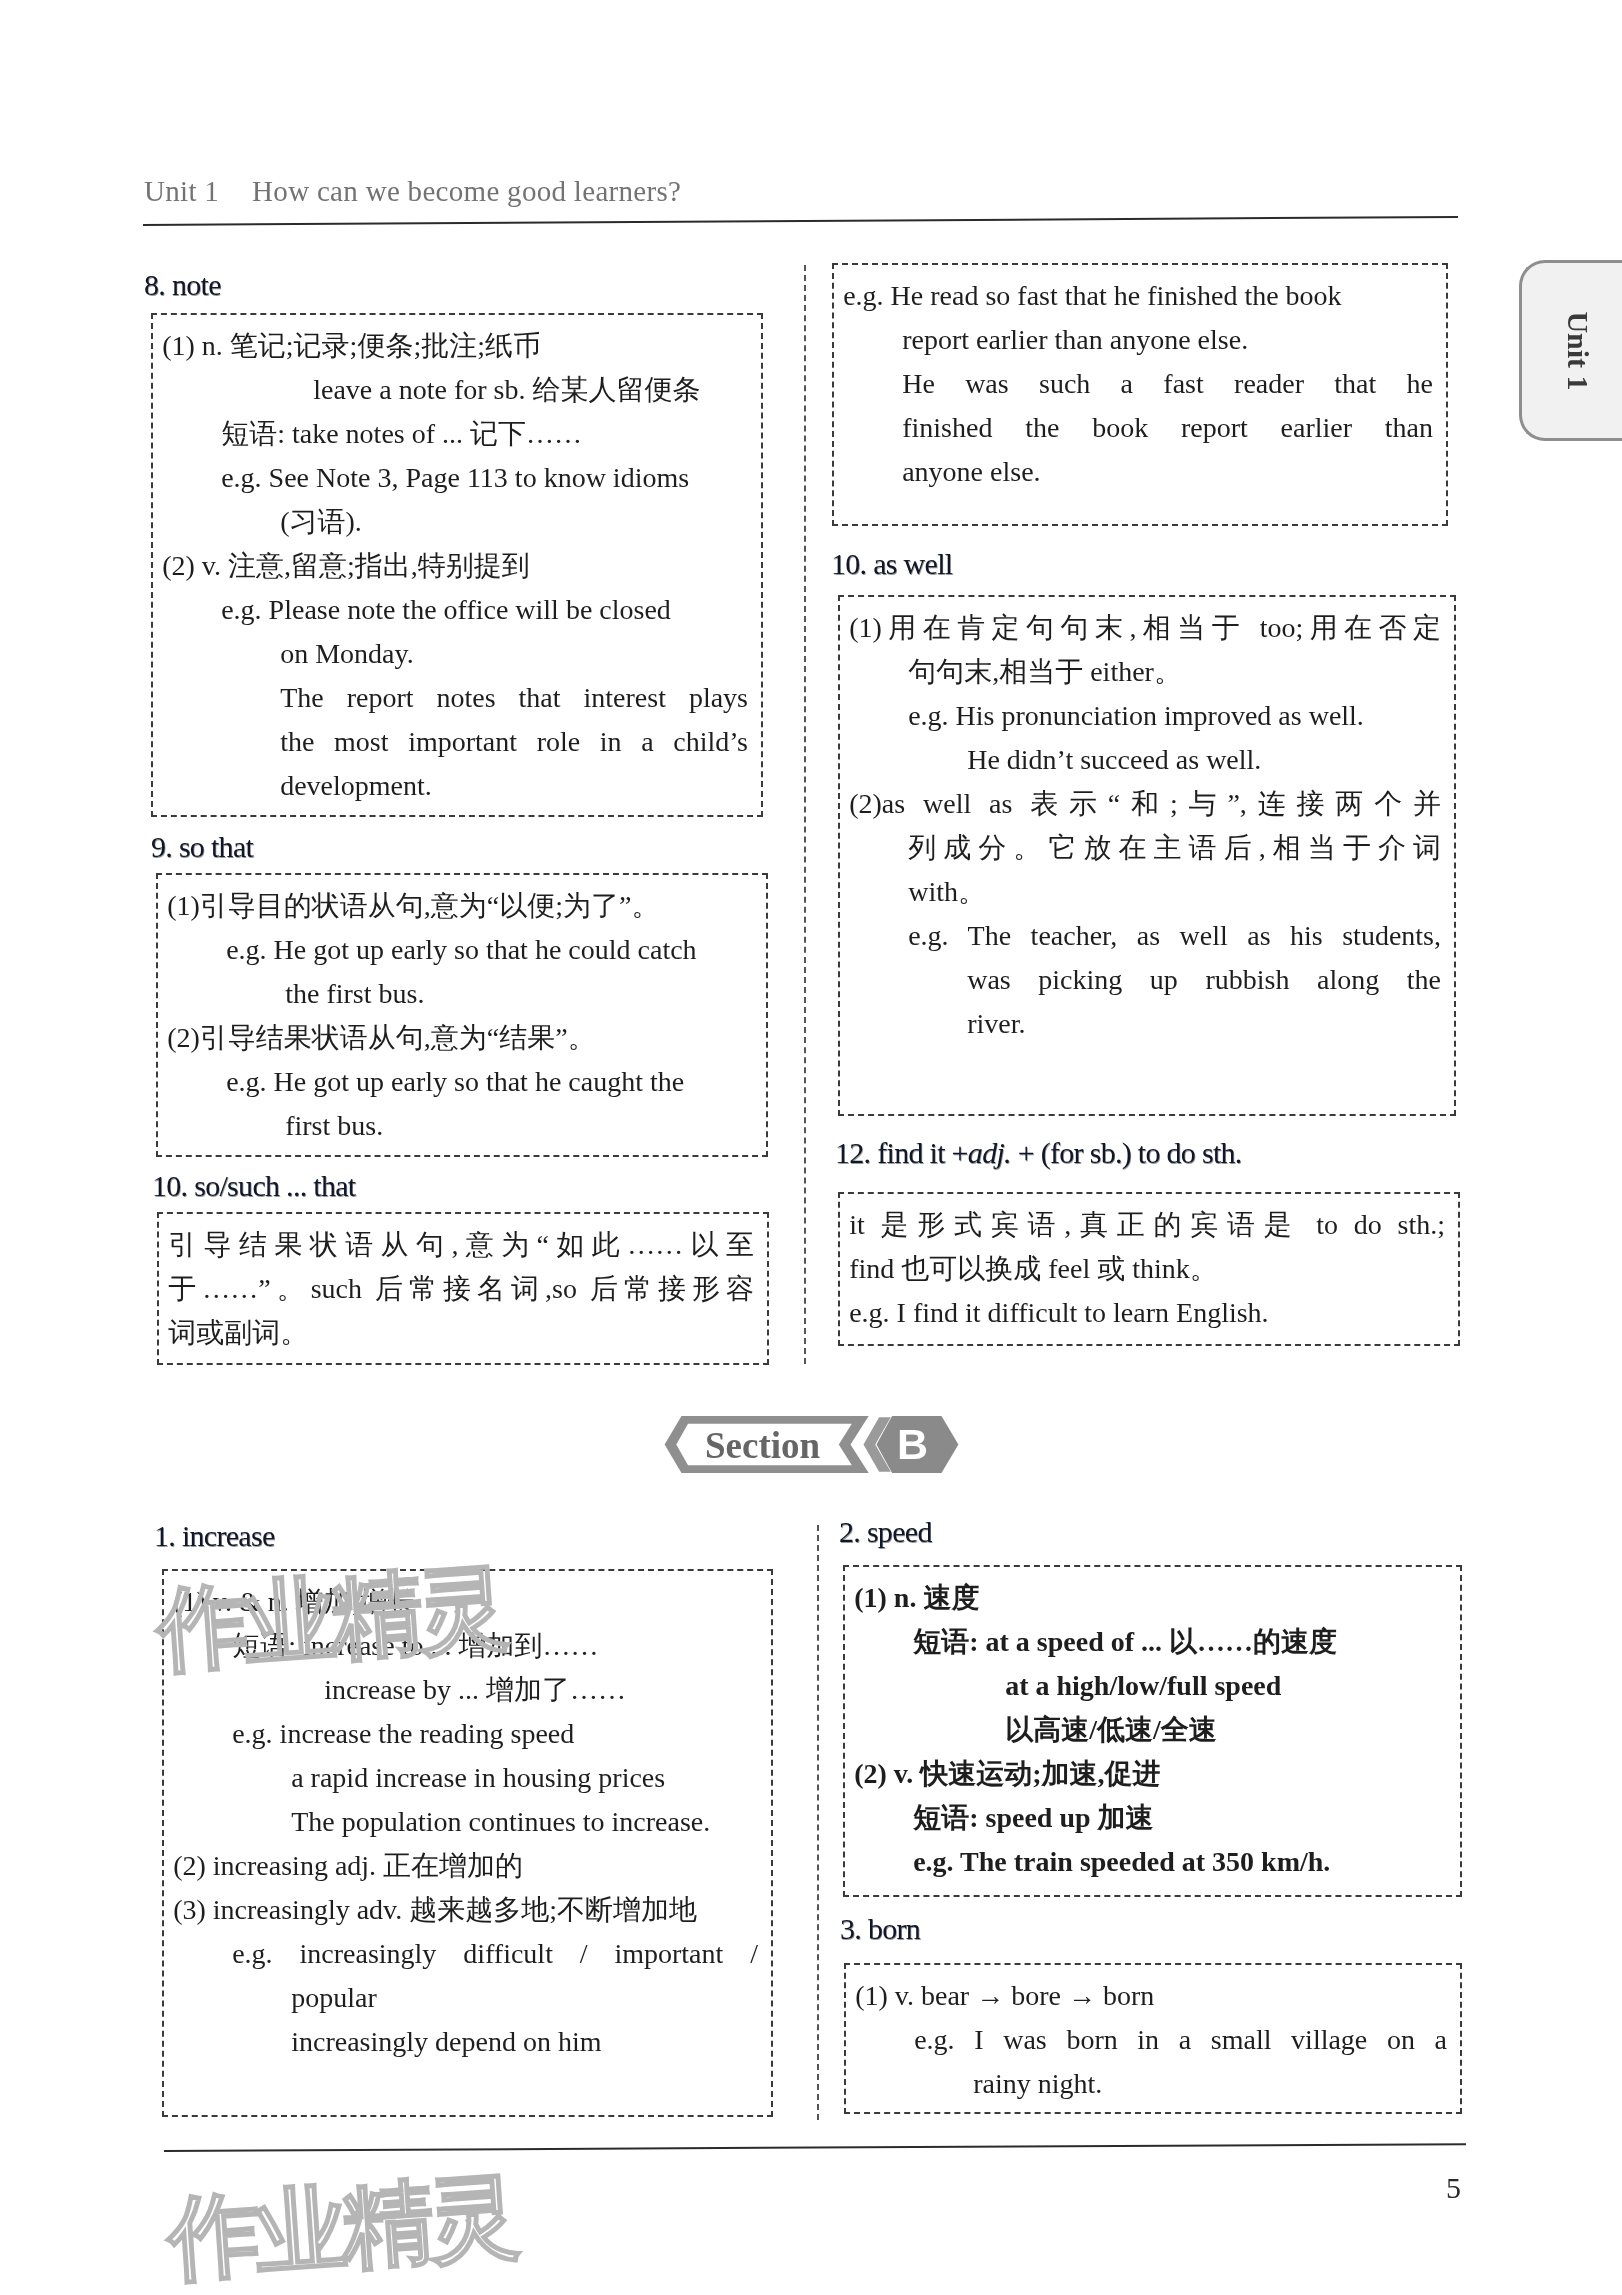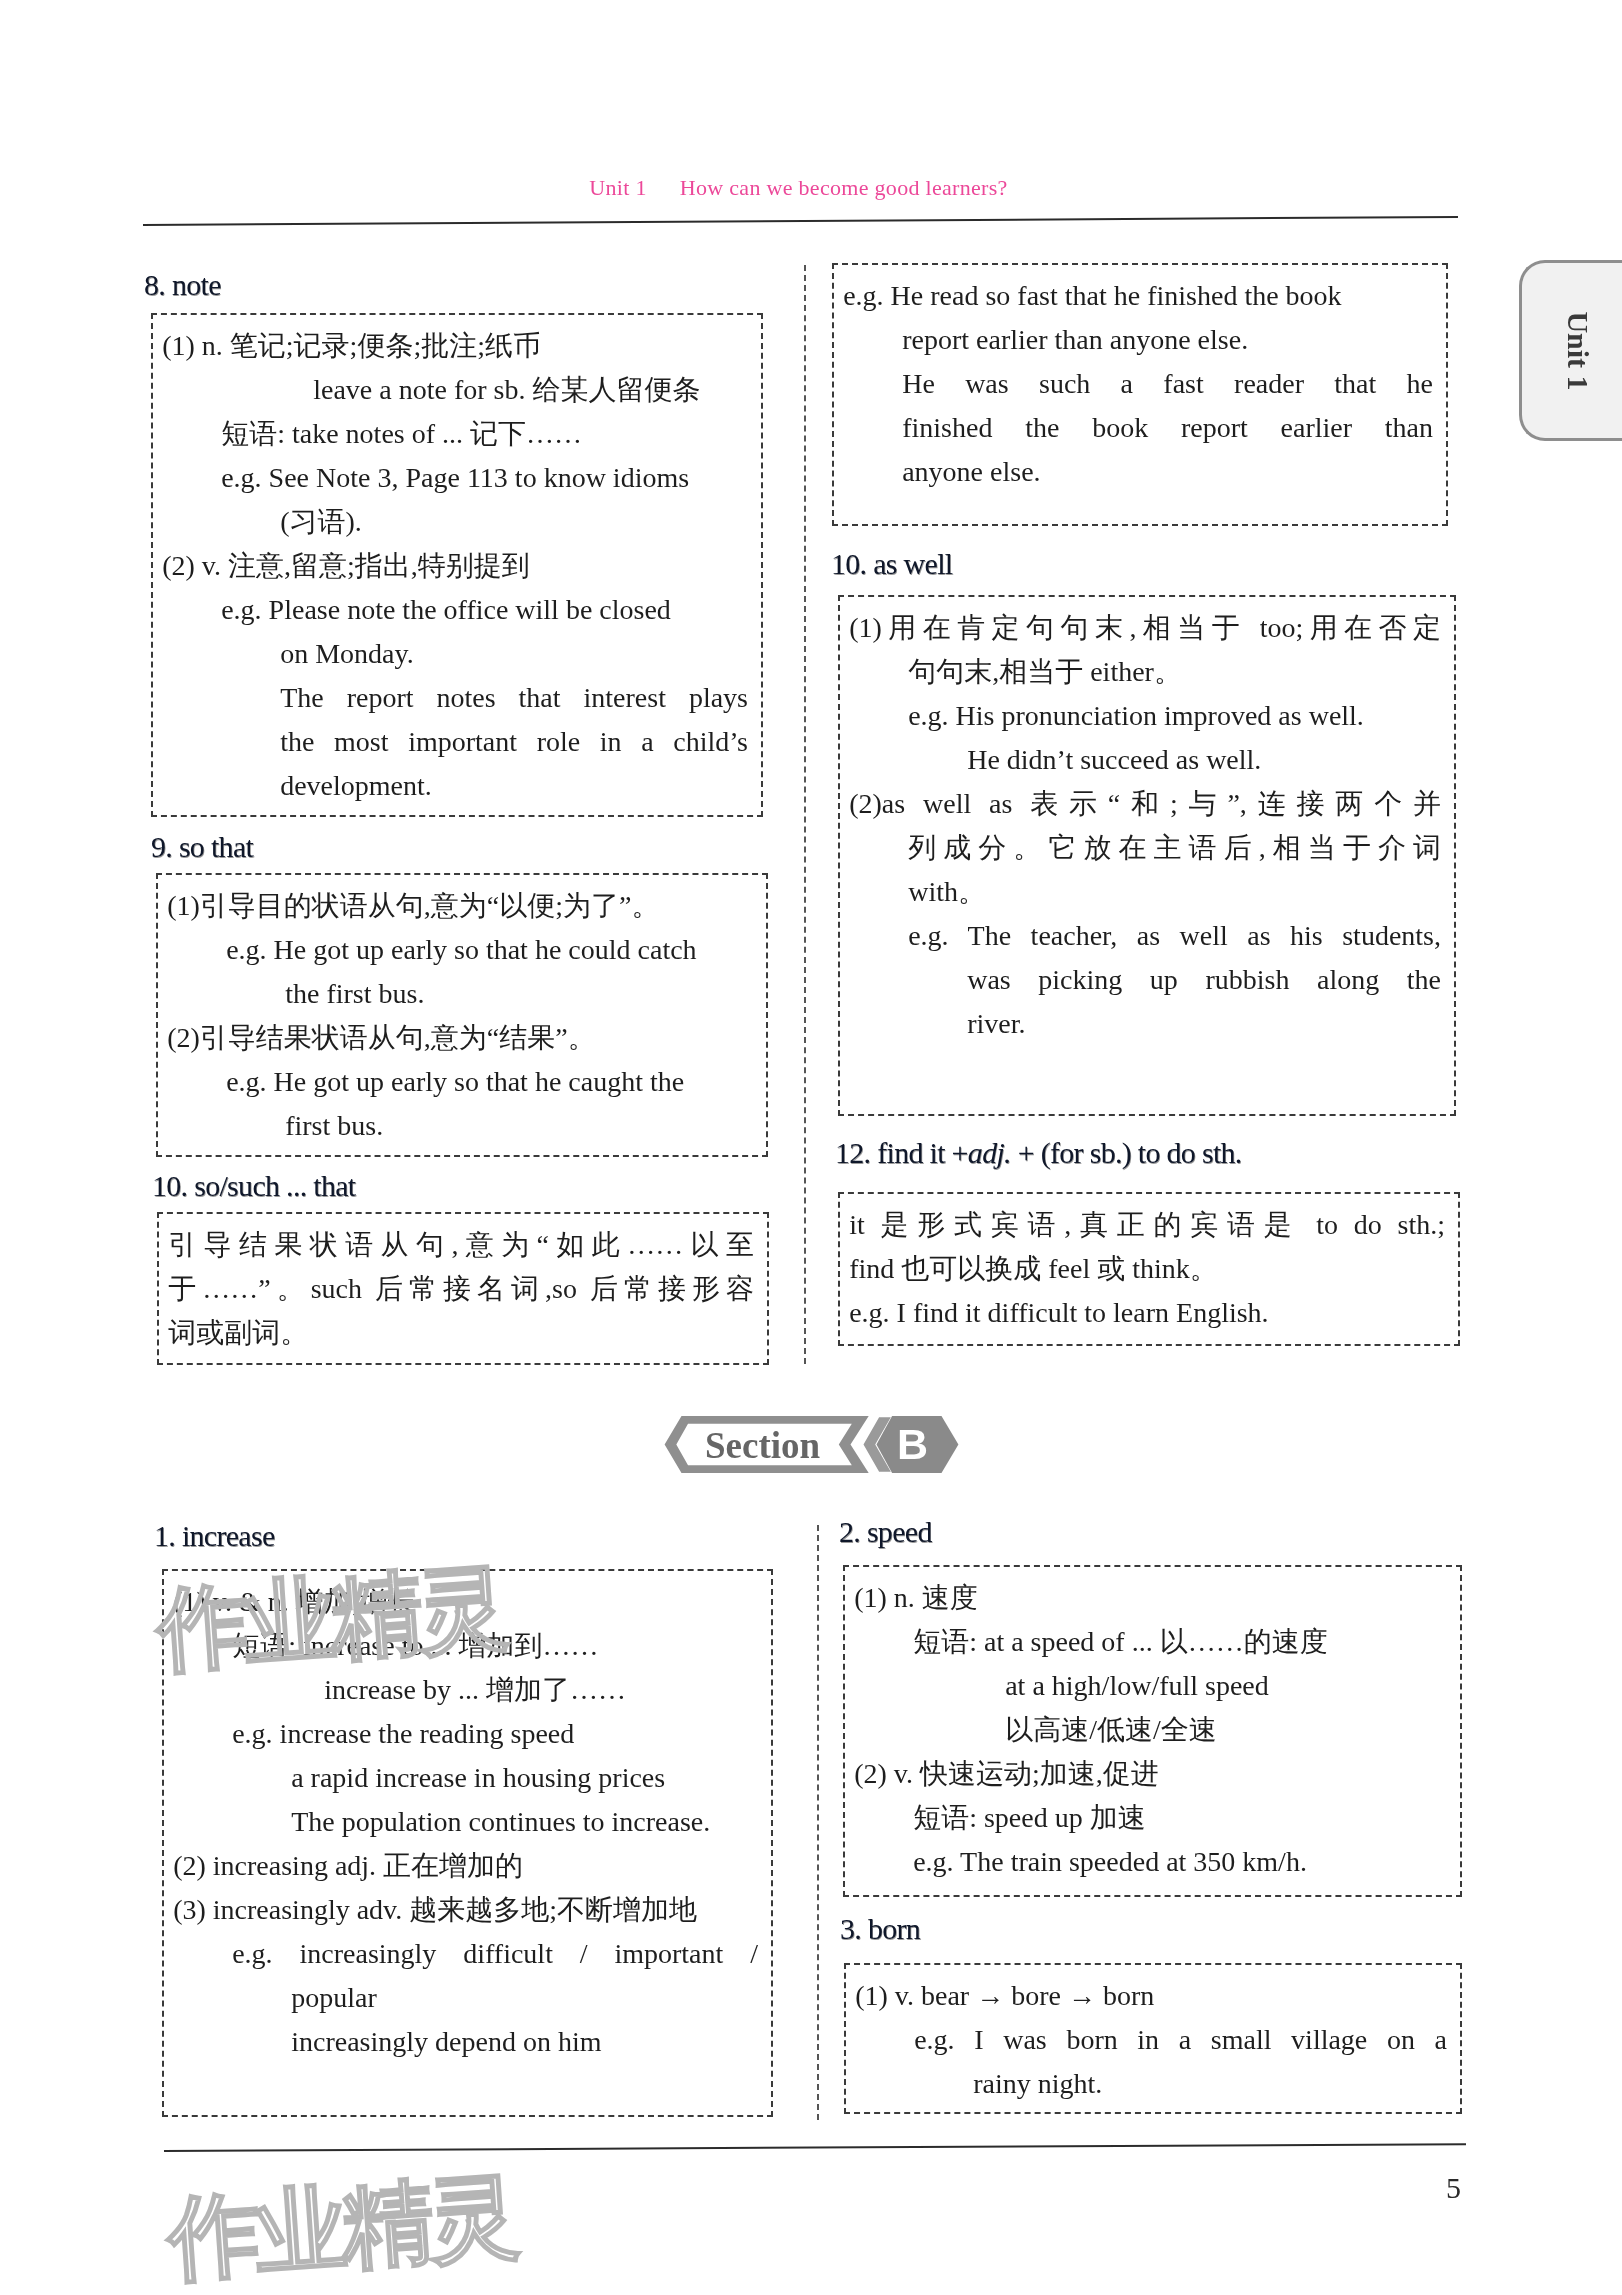--- a/index.html
+++ b/index.html
@@ -1,19 +1,19 @@
 <!DOCTYPE html>
 <html style="font-size:10.5px"><head>
 <meta charset="utf-8">
 <style>
   html, body { margin:0; padding:0; background:#ffffff; }
   body { width:1623px; height:2295px; position:relative; overflow:hidden;
          font-family:"Liberation Serif","DejaVu Serif",serif; color:#1e1e1e; }
-  .page-header { position:absolute; left:144px; top:175px; width:1309px; text-align:center;
-         font-size:22px; color:#ec4899; letter-spacing:0.3px; }
+  .page-header { position:absolute; left:144px; top:175px; width:1309px; 
+         font-size:29px; color:#737373; letter-spacing:0.3px; }
   .page-header .unit { margin-right:33px; }
   .header-rule { position:absolute; left:143px; top:224px; width:1315px; height:2px; background:#2b2b2b; transform:rotate(-0.35deg); transform-origin:left center; }
   .footer-rule { position:absolute; left:164px; top:2150px; width:1302px; height:2px; background:#2b2b2b; transform:rotate(-0.3deg); transform-origin:left center; }
   .page-number { position:absolute; left:1446px; top:2171px; font-size:30px; color:#2a2a2a; }
   .col-divider { position:absolute; width:0; border-left:2px dashed #555; }
   .unit-tab { position:absolute; left:1519px; top:260px; width:111px; height:175px;
          border:3.9px solid #8e8e8e; border-right:none; border-radius:26px 0 0 26px; background:#f1f1f1; }
   .unit-tab span { position:absolute; left:50%; top:50%; transform:translate(-50%,-50%) rotate(90deg);
          font-size:30px; font-weight:bold; color:#3a3a3a; white-space:nowrap; }
 
@@ -135,21 +135,21 @@
   <div class="line i2">a rapid increase in housing prices</div>
   <div class="line i2">The population continues to increase.</div>
   <div class="line">(2) increasing adj. 正在增加的</div>
   <div class="line">(3) increasingly adv. 越来越多地;不断增加地</div>
   <div class="line i1 j">e.g. increasingly difficult / important /</div>
   <div class="line i2">popular</div>
   <div class="line i2">increasingly depend on him</div>
 </div>
 
 <div class="heading" style="left:839px; top:1515px;">2. speed</div>
-<div class="box" style="left:843px; top:1565px; width:619px; height:332px;">
+<div class="box" style="left:843px; top:1565px; width:619px; height:332px;font-weight:bold;">
   <div class="line">(1) n. 速度</div>
   <div class="line i1">短语: at a speed of ... 以……的速度</div>
   <div class="line i3">at a high/low/full speed</div>
   <div class="line i3">以高速/低速/全速</div>
   <div class="line">(2) v. 快速运动;加速,促进</div>
   <div class="line i1">短语: speed up 加速</div>
   <div class="line i1">e.g. The train speeded at 350 km/h.</div>
 </div>
 
 <div class="heading" style="left:840px; top:1912px;">3. born</div>

